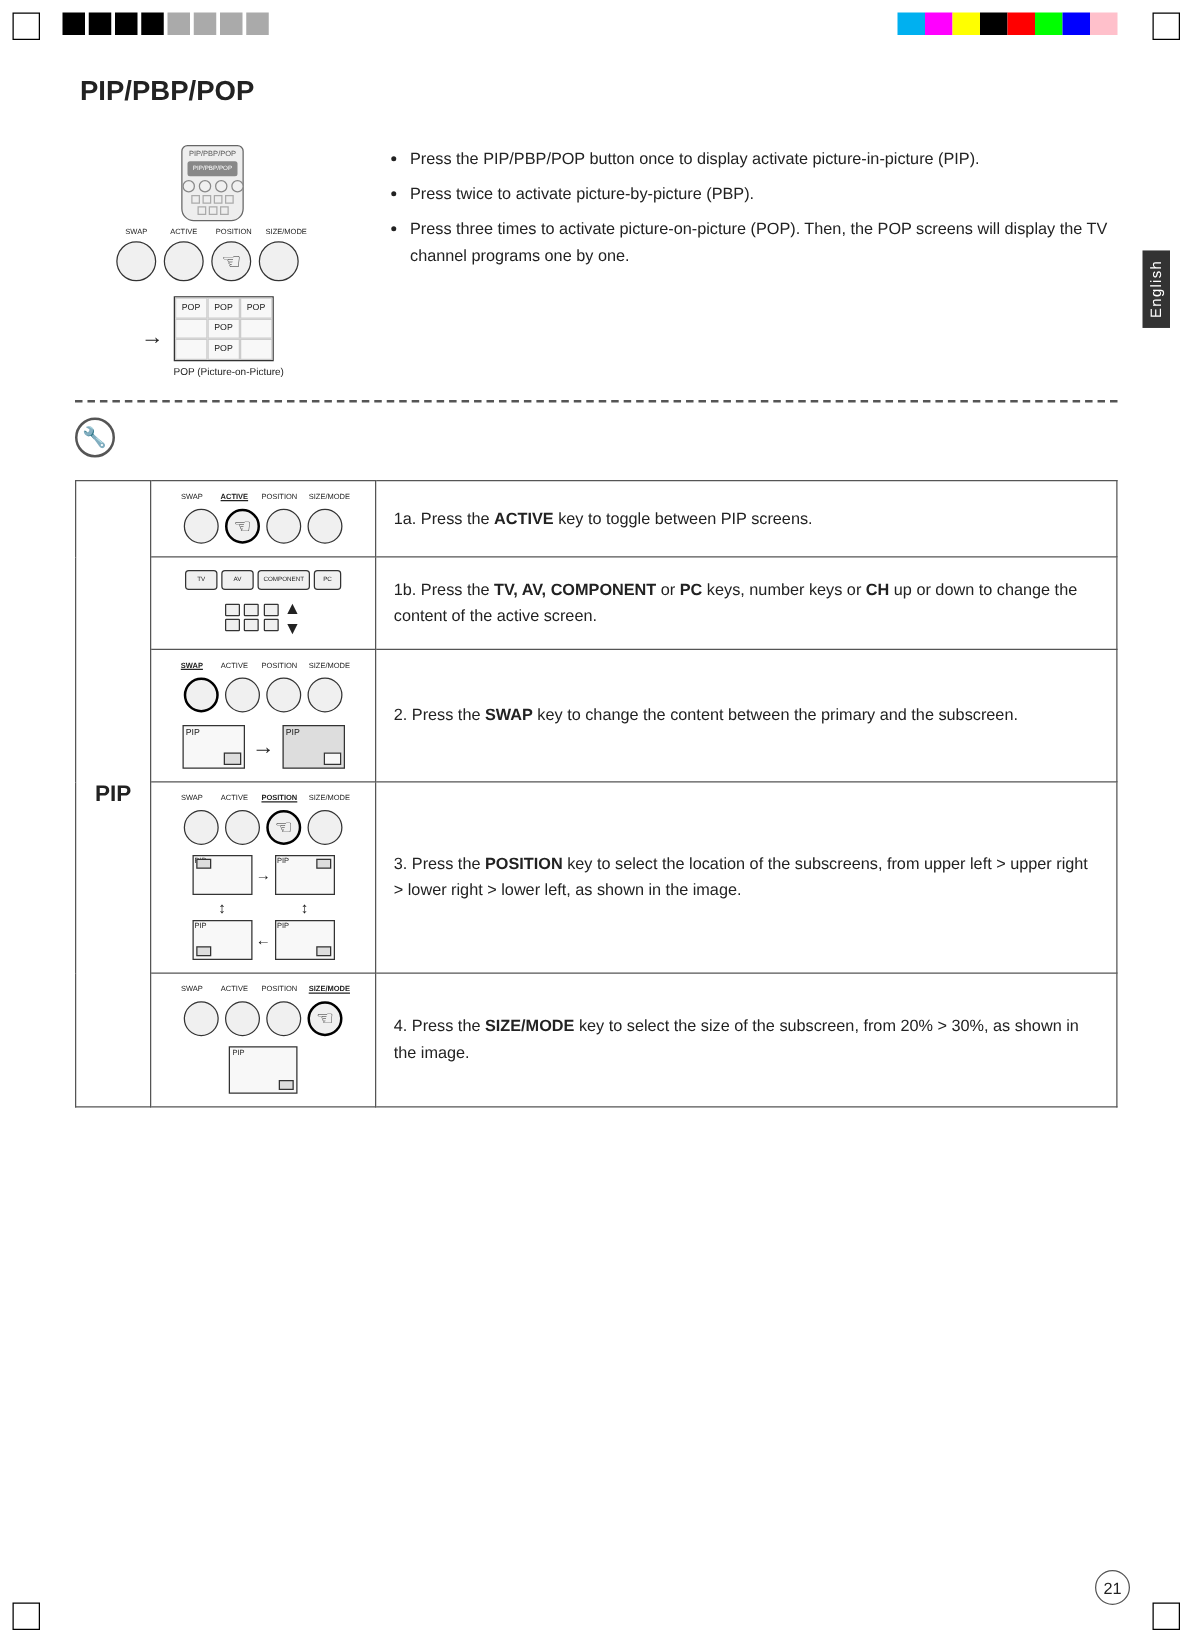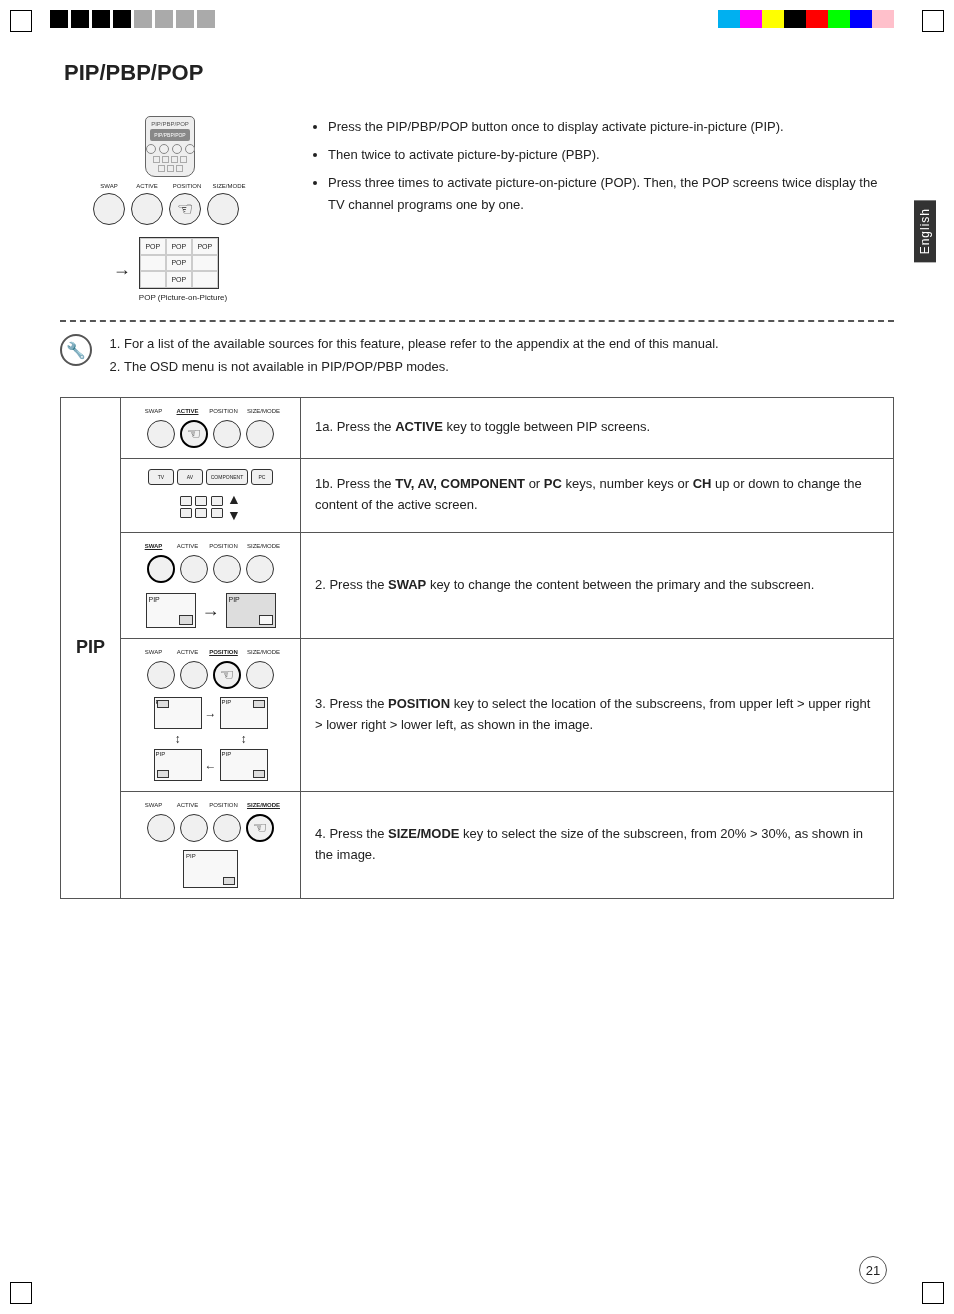--- a/index.html
+++ b/index.html
@@ -75,21 +75,21 @@
       color: #fff;
       font-size: 12px;
       padding: 8px 4px;
       letter-spacing: 1px;
     }
 
     
     .page-number {
       position: absolute;
       bottom: 30px;
-      right: 67px;
+      right: 50px;
       border: 1.5px solid #555;
       border-radius: 50%;
       width: 28px;
       height: 28px;
       display: flex;
       align-items: center;
       justify-content: center;
       font-size: 13px;
     }
 
@@ -517,35 +517,29 @@
             </div>
             <div style="font-size:8px;">POP (Picture-on-Picture)</div>
           </div>
         </div>
       </div>
     </div>
 
     <div class="bullets-text">
       <ul>
         <li>Press the PIP/PBP/POP button once to display activate picture-in-picture (PIP).</li>
-        <li>Then twice to activate picture-by-picture (PBP).</li>
-        <li>Press three times to activate picture-on-picture (POP). Then, the POP screens twice display the TV channel programs one by one.</li>
+        <li>Press twice to activate picture-by-picture (PBP).</li>
+        <li>Press three times to activate picture-on-picture (POP). Then, the POP screens will display the TV channel programs one by one.</li>
       </ul>
     </div>
   </div>
 
   
   <div class="note-section">
     <div class="note-icon">🔧</div>
-    <div class="note-text">
-      <ol>
-        <li>For a list of the available sources for this feature, please refer to the appendix at the end of this manual.</li>
-        <li>The OSD menu is not available in PIP/POP/PBP modes.</li>
-      </ol>
-    </div>
   </div>
 
   
   <table class="main-table">
     <tbody>
 
       <tr>
         <td class="pip-label-cell" rowspan="5">PIP</td>
         <td class="diagram-cell">
           <div style="display:flex; flex-direction:column; align-items:center; gap:4px;">

